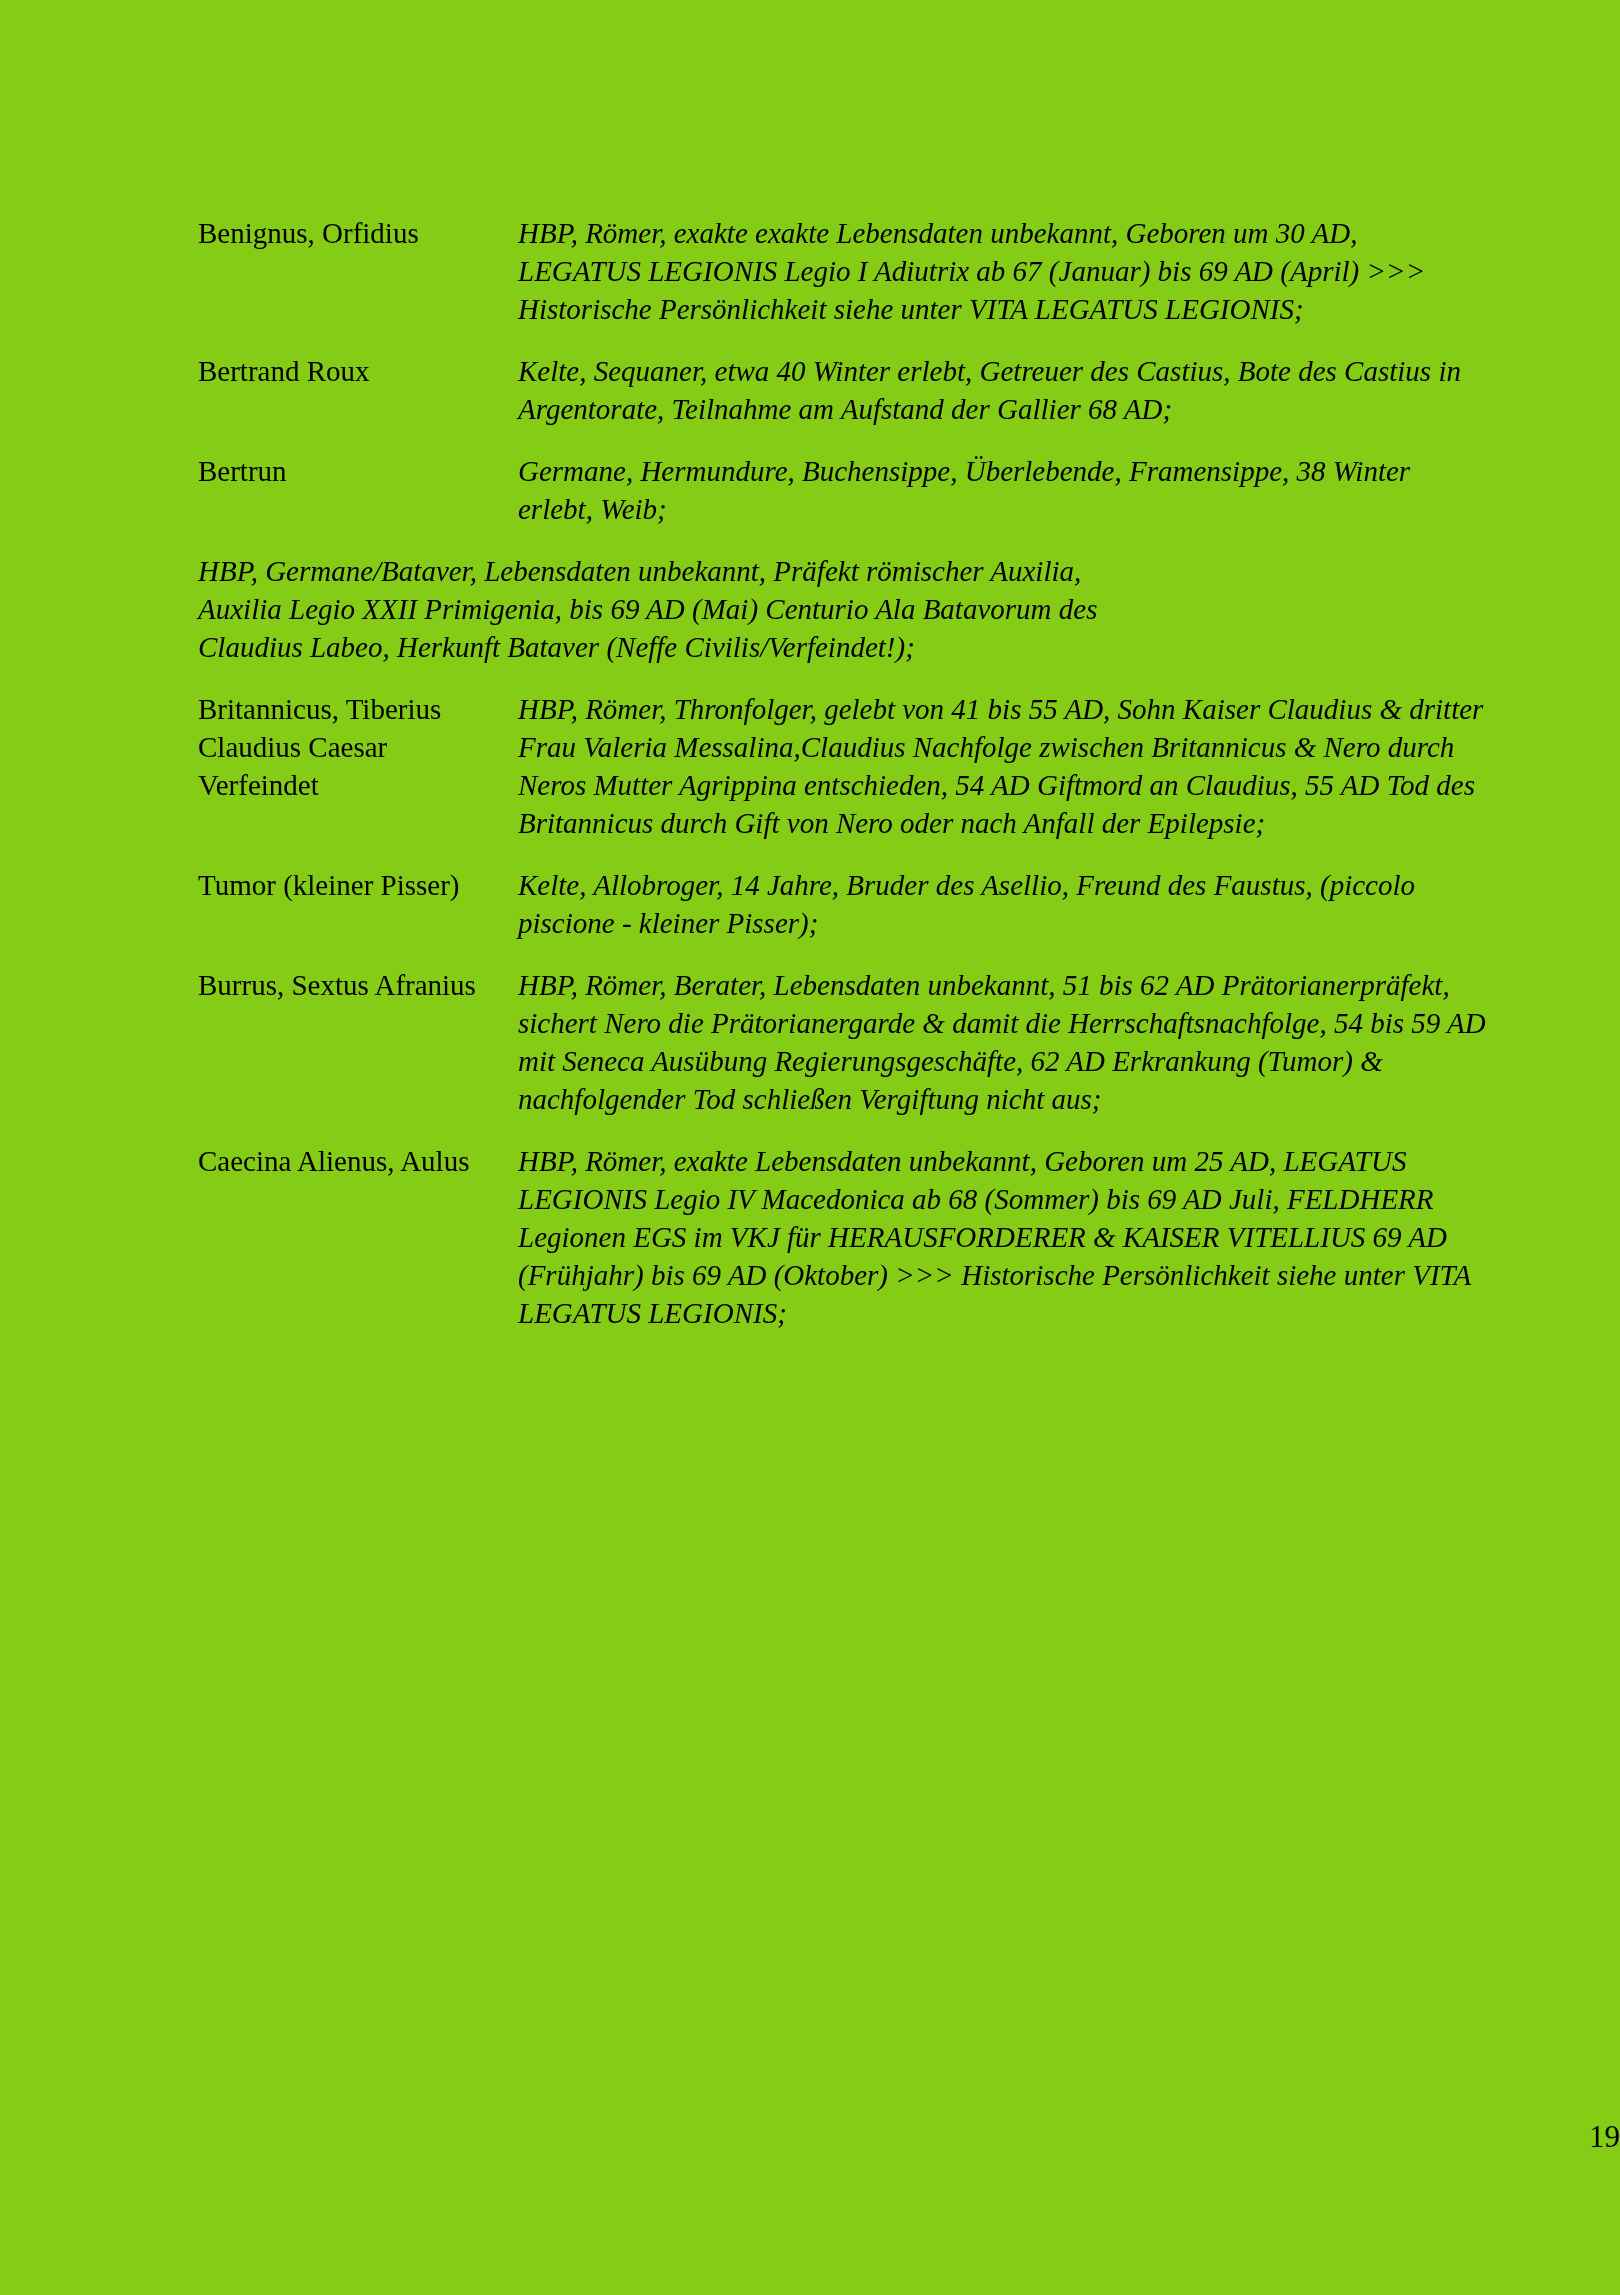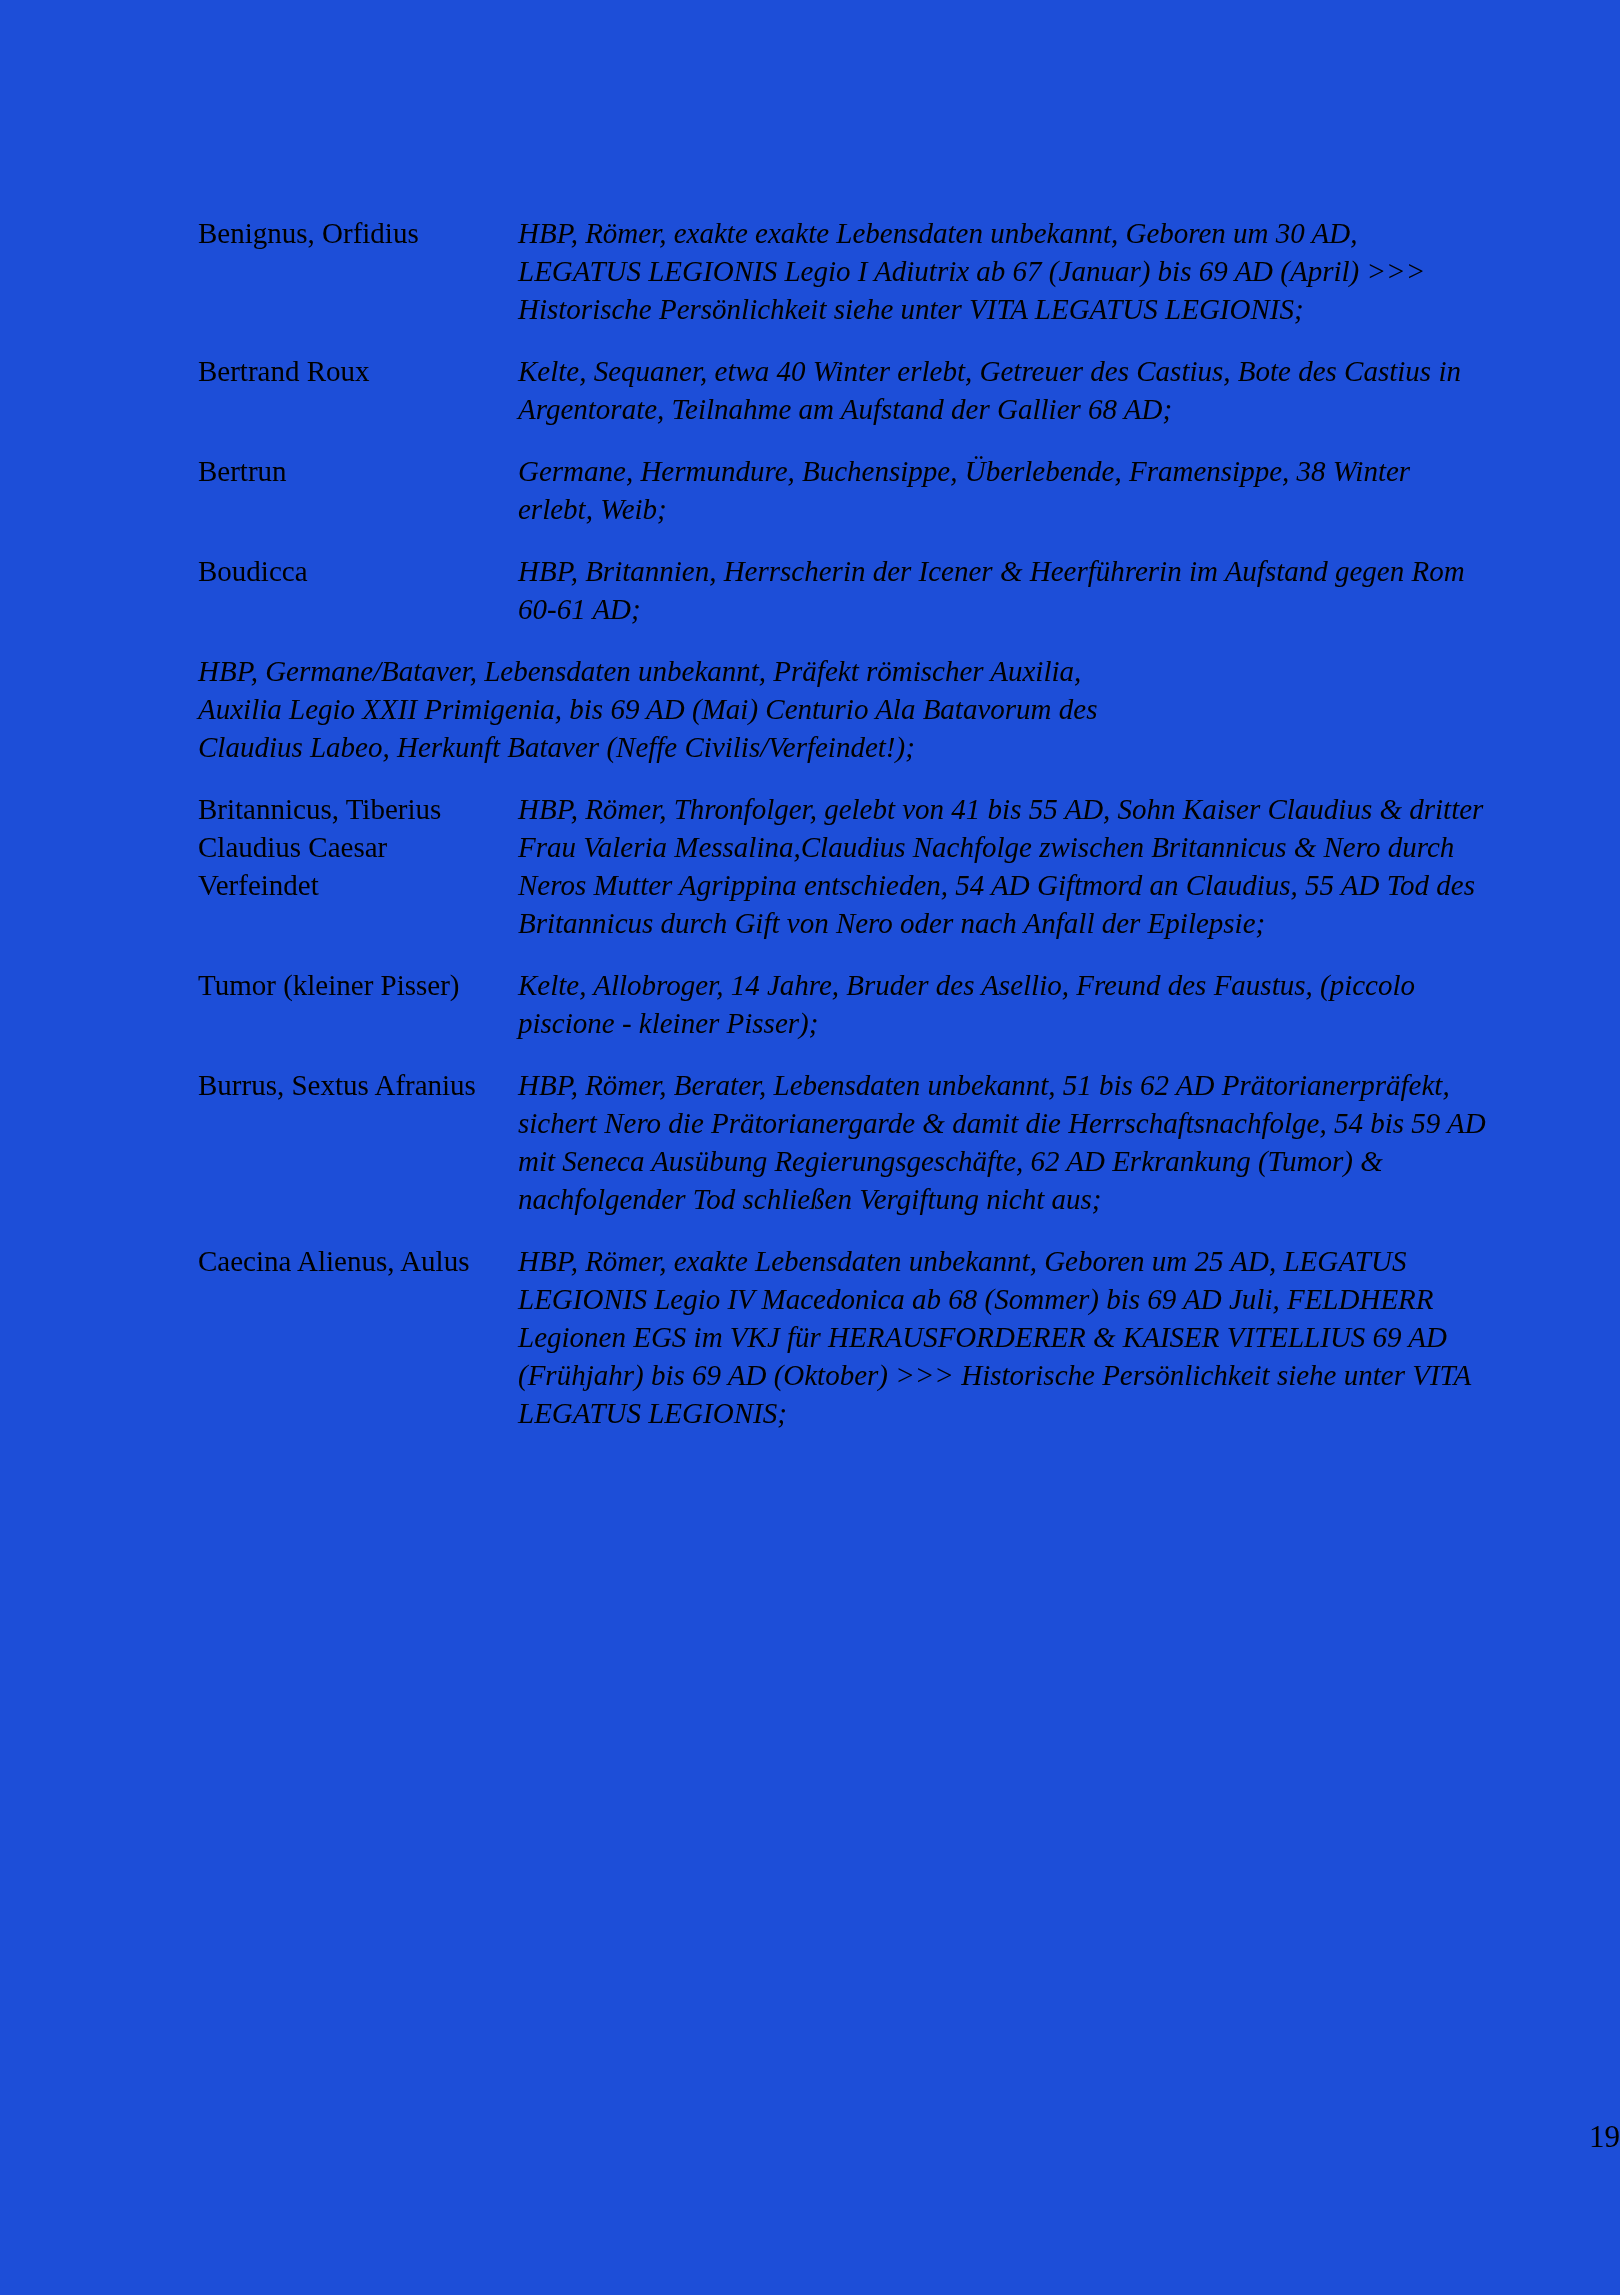--- a/index.html
+++ b/index.html
@@ -13,21 +13,21 @@
       position: relative;
       overflow: hidden;
       font-family: "Liberation Serif", "DejaVu Serif", serif;
       color: #000000;
     }
     .page {
       position: absolute;
       left: 0; top: 0;
       width: 1620px;
       height: 2295px;
-      background: #1d4ed8;
+      background: #84cc16;
     }
     .entries {
       position: absolute;
       left: 198px;
       top: 214px;
       width: 1287px;
     }
     .entry {
       display: flex;
       flex-direction: row;
@@ -72,24 +72,20 @@
     <div class="entry">
       <div class="name">Bertrand Roux</div>
       <div class="desc">Kelte, Sequaner, etwa 40 Winter erlebt, Getreuer des Castius, Bote des Castius in Argentorate, Teilnahme am Aufstand der Gallier 68 AD;</div>
     </div>
 
     <div class="entry">
       <div class="name">Bertrun</div>
       <div class="desc">Germane, Hermundure, Buchensippe, Überlebende,  Framensippe, 38 Winter erlebt, Weib;</div>
     </div>
 
-    <div class="entry">
-      <div class="name">Boudicca</div>
-      <div class="desc">HBP, Britannien, Herrscherin der Icener &amp; Heerführerin im Aufstand gegen Rom 60-61 AD;</div>
-    </div>
 
     <div class="entry">
       <div class="desc">HBP, Germane/Bataver, Lebensdaten unbekannt, Präfekt römischer Auxilia, Auxilia Legio XXII Primigenia, bis 69 AD (Mai) Centurio Ala Batavorum des Claudius Labeo, Herkunft Bataver (Neffe Civilis/Verfeindet!);</div>
     </div>
 
     <div class="entry">
       <div class="name">Britannicus, Tiberius Claudius Caesar Verfeindet</div>
       <div class="desc">HBP, Römer, Thronfolger, gelebt von 41 bis 55 AD, Sohn Kaiser Claudius &amp; dritter Frau Valeria Messalina,Claudius Nachfolge zwischen Britannicus &amp; Nero durch Neros Mutter Agrippina entschieden, 54 AD Giftmord an Claudius, 55 AD Tod des Britannicus durch Gift von Nero oder nach Anfall der Epilepsie;</div>
     </div>
 

